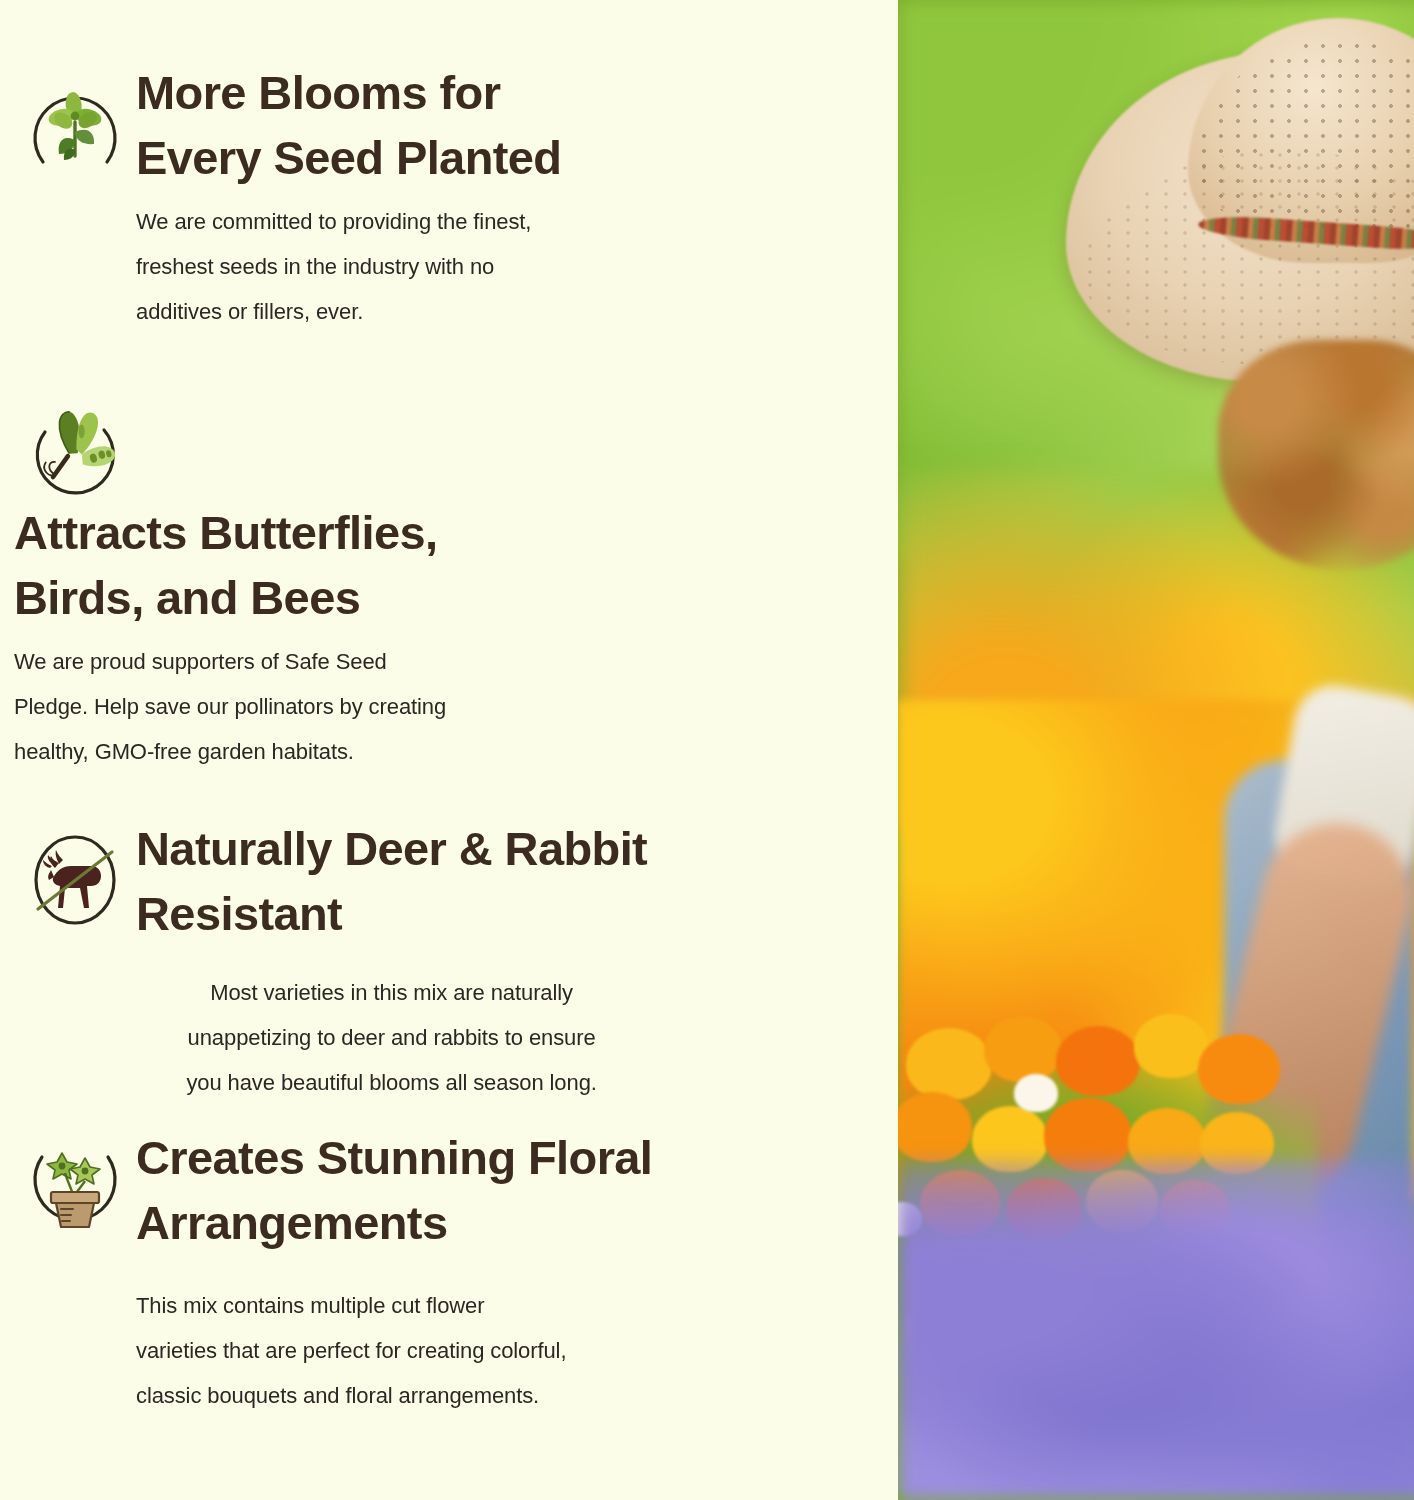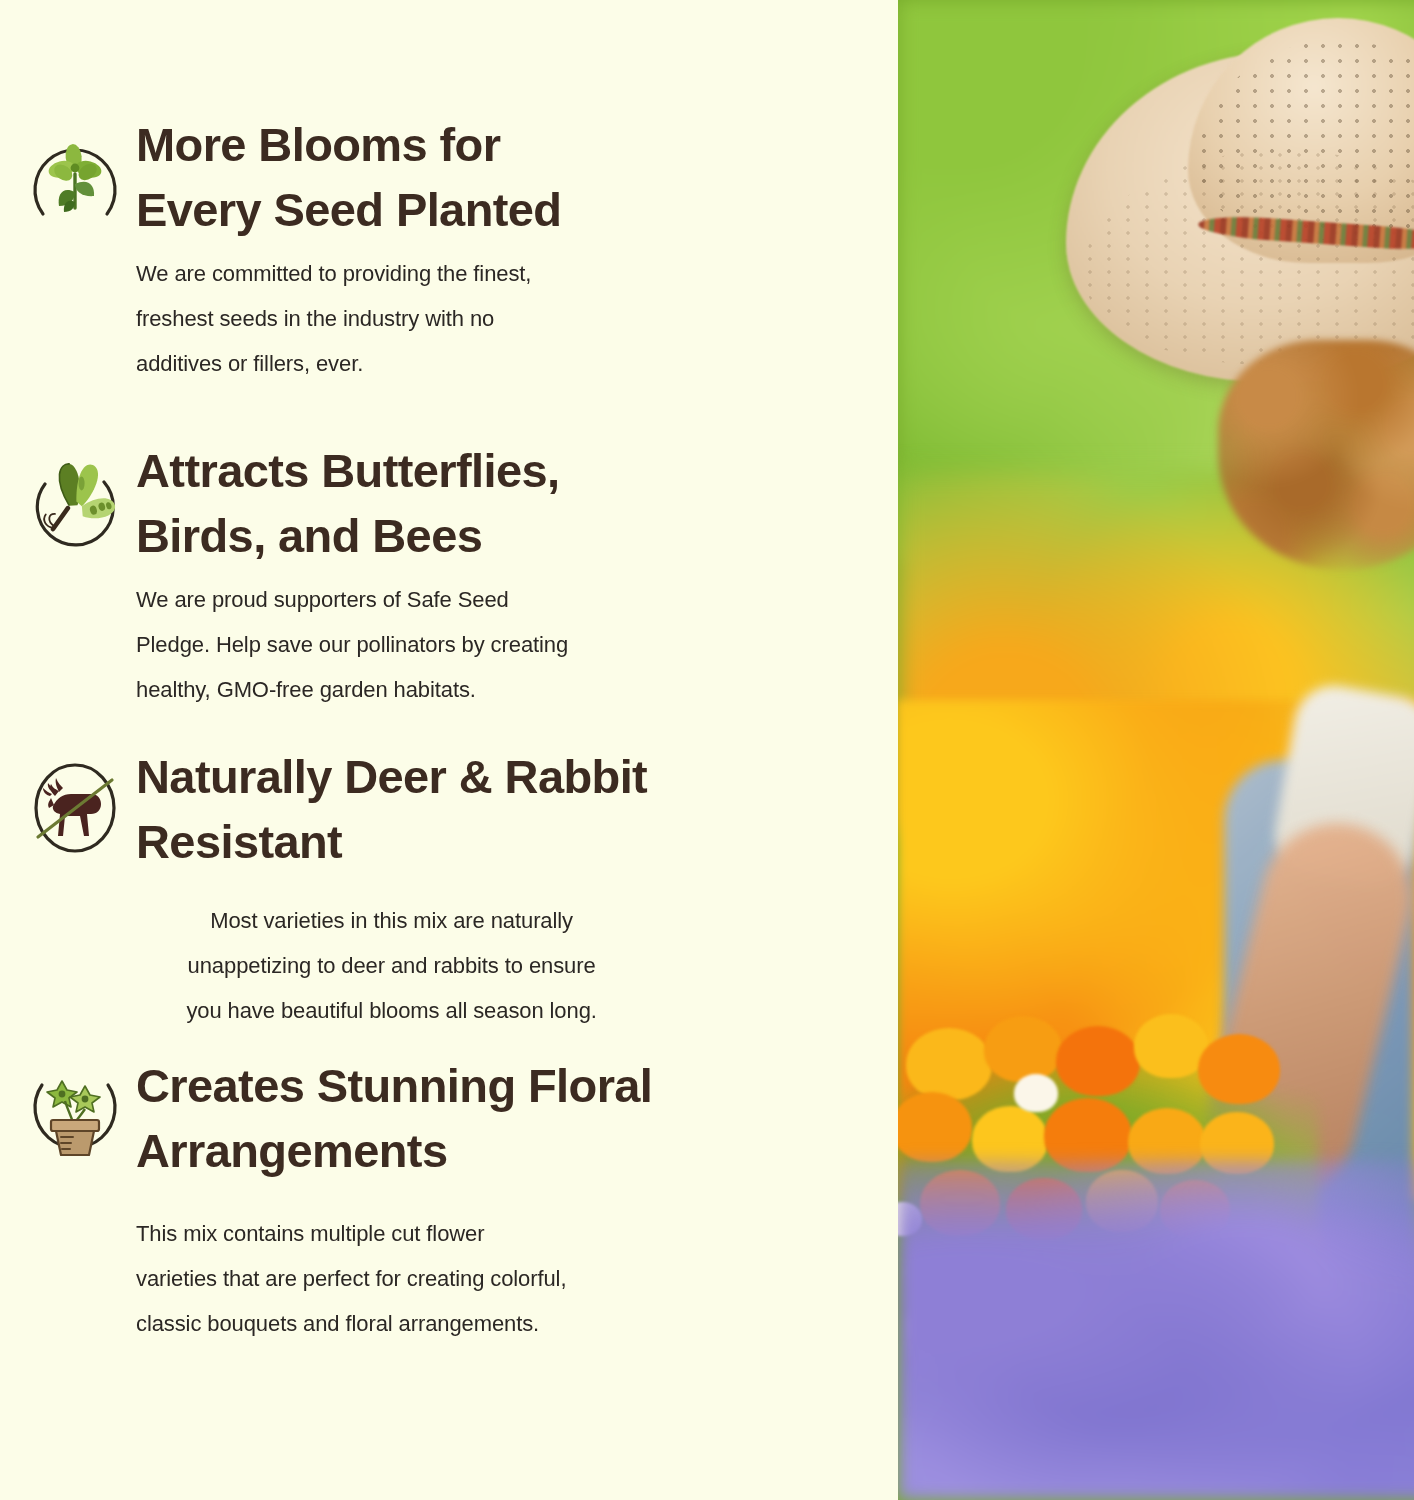--- a/index.html
+++ b/index.html
@@ -14,21 +14,21 @@
     width:1414px; height:1500px;
     display:flex;
     background:#fcfde8;
   }
 
   
   .features-panel {
     width:939px;
     height:1500px;
     background:#fcfde8;
-    padding:112px 0 0 0;
+    padding:60px 0 0 0;
     position:relative;
   }
   .feature {
     display:flex;
     align-items:flex-start;
     padding-left:14px;
     margin-bottom:6px;
   }
   .feature-icon-wrap {
     width:122px;
@@ -60,21 +60,21 @@
     font-size:22px;
     line-height:45px;
     font-weight:300;
     letter-spacing:-0.1px;
     color:#2b2724;
     white-space:pre-line;
   }
 
   
   #feature-0 { margin-bottom:52px; }
-  #feature-1 { margin-bottom:32px; }
+  #feature-1 { margin-bottom:42px;flex-direction:column; }
   #feature-2 { margin-bottom:20px; }
 
   #feature-2 .feature-desc { margin-top:24px;text-align:center; }
   #feature-3 .feature-desc { margin-top:28px; }
 
   
   .photo-panel {
     width:539px;
     height:1500px;
     position:relative;

